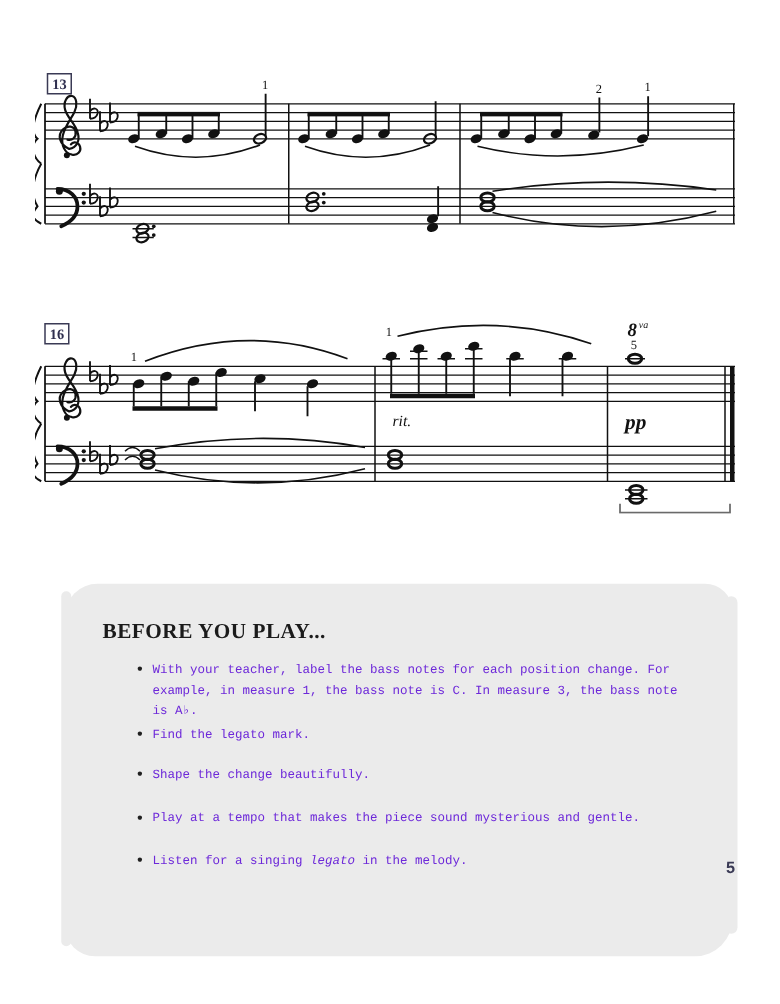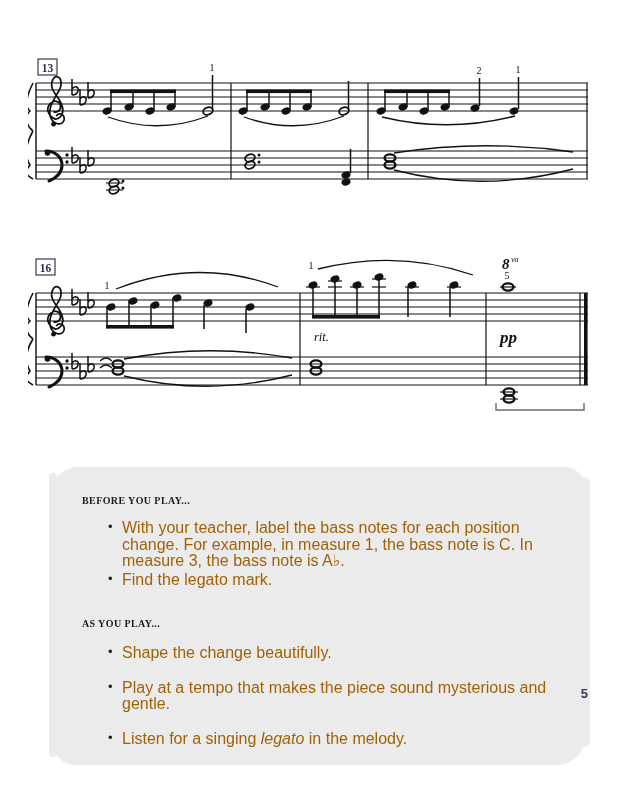--- a/index.html
+++ b/index.html
@@ -66,39 +66,39 @@
 
   .panel-inner {
     position: relative;
     z-index: 2;
     padding: 28px 34px 0 30px;
   }
 
   .section-heading {
     font-family: "Liberation Serif", serif;
     font-weight: bold;
-    font-size: 10px;
+    font-size: 17px;
     letter-spacing: 0.4px;
     color: #1b1b1b;
     margin: 0 0 6px 0;
   }
 
   #heading-as-you-play { margin-top: 30px; }
 
   ul.bullets {
     list-style: none;
     margin: 0;
     padding: 0 0 0 26px;
   }
   ul.bullets li {
     position: relative;
-    font-family: Liberation Sans, sans-serif;
-    font-size: 16px;
+    font-family: Liberation Mono, monospace;
+    font-size: 10px;
     line-height: 16.5px;
-    color: #a16207;
+    color: #6d28d9;
     margin: 0 0 2px 0;
     padding-left: 14px;
   }
   ul.bullets li::before {
     content: "\2022";
     position: absolute;
     left: 0;
     top: -1px;
     font-size: 13px;
     color: #1f1f1f;
@@ -440,21 +440,20 @@
   <div id="instruction-panel">
     <div class="panel-inner">
 
       <h2 class="section-heading" id="heading-before-you-play">BEFORE YOU PLAY...</h2>
 
       <ul class="bullets" id="list-before-you-play">
         <li>With your teacher, label the bass notes for each position change. For example, in measure 1, the bass note is C. In measure 3, the bass note is A♭.</li>
         <li>Find the legato mark.</li>
       </ul>
 
-      <h2 class="section-heading" id="heading-as-you-play">AS YOU PLAY...</h2>
 
       <ul class="bullets" id="list-as-you-play">
         <li>Shape the change beautifully.</li>
         <li>Play at a tempo that makes the piece sound mysterious and gentle.</li>
         <li>
           <span>Listen for a singing </span><span class="ital">legato</span><span> in the melody.</span>
         </li>
       </ul>
 
     </div>

